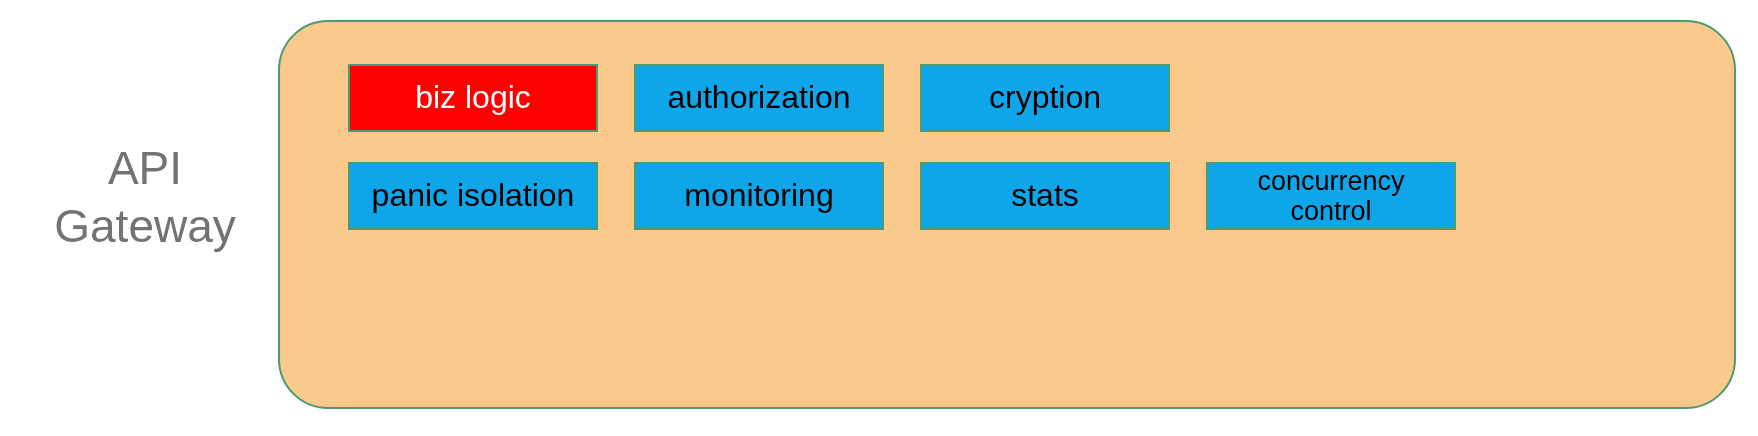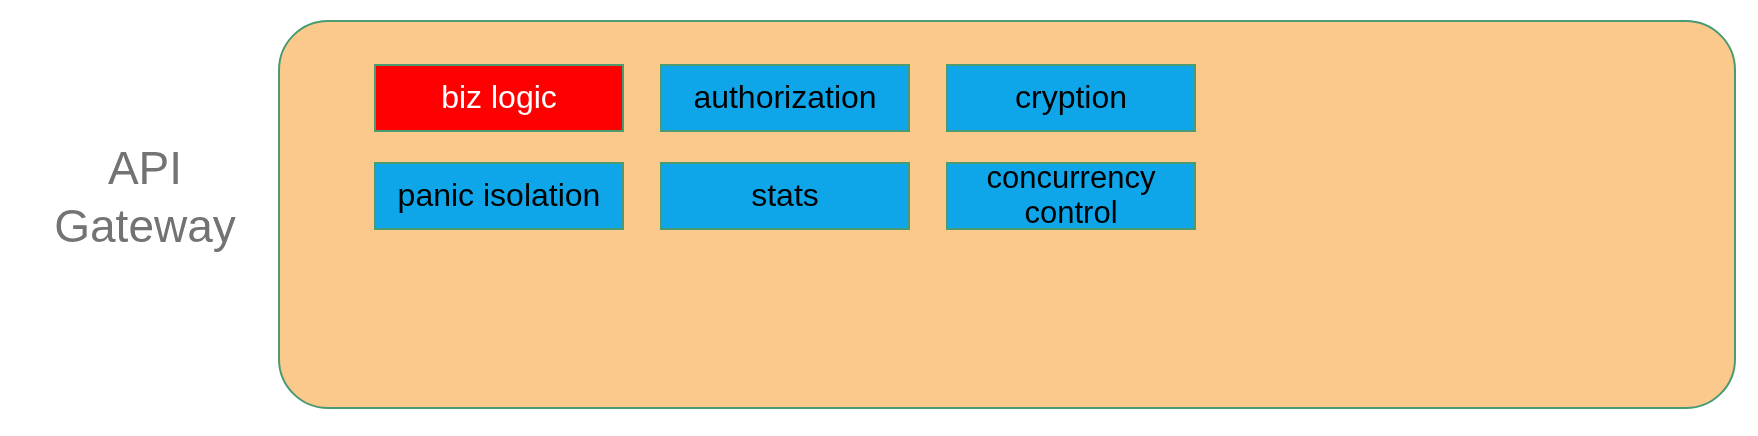--- a/index.html
+++ b/index.html
@@ -38,21 +38,21 @@
     top: 20px;
     width: 1458px;
     height: 389px;
     background: #fcc98c;
     border: 2px solid #4a9b72;
     border-radius: 50px;
     box-sizing: border-box;
   }
   .rows {
     position: absolute;
-    left: 94px;
+    left: 68px;
     top: 42px;
     width: 1292px;
     display: flex;
     flex-direction: column;
     gap: 30px;
   }
   .row {
     display: flex;
     flex-direction: row;
     gap: 36px;
@@ -70,21 +70,21 @@
     color: #000000;
     font-size: 32px;
     line-height: 1.12;
     white-space: pre-line;
     padding: 0 4px;
   }
   .cell.small {
     font-size: 32px;
   }
   .cell.two-line {
-    font-size: 31px;
+    font-size: 27px;
   }
   .cell.highlight {
     background: #ff0000;
     color: #ffffff;
   }
 </style>
 </head>
 <body>
 
 <div id="diagram">
@@ -105,20 +105,23 @@
         <div class="cell">
           <span>cryption</span>
         </div>
       </div>
 
       <div class="row">
         <div class="cell small">
           <span>panic isolation</span>
         </div>
         <div class="cell">
+          <span>monitoring</span>
+        </div>
+        <div class="cell">
           <span>stats</span>
         </div>
         <div class="cell two-line">
           <span>concurrency
 control</span>
         </div>
       </div>
 
 
     </div>

